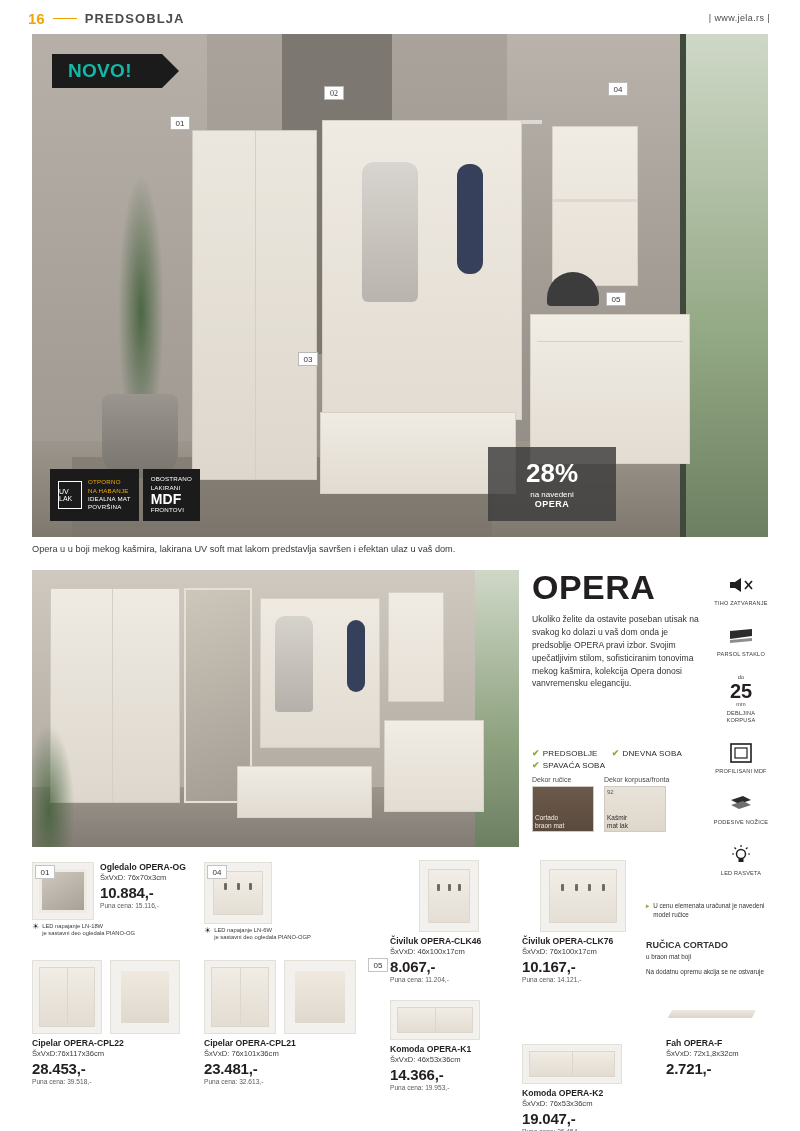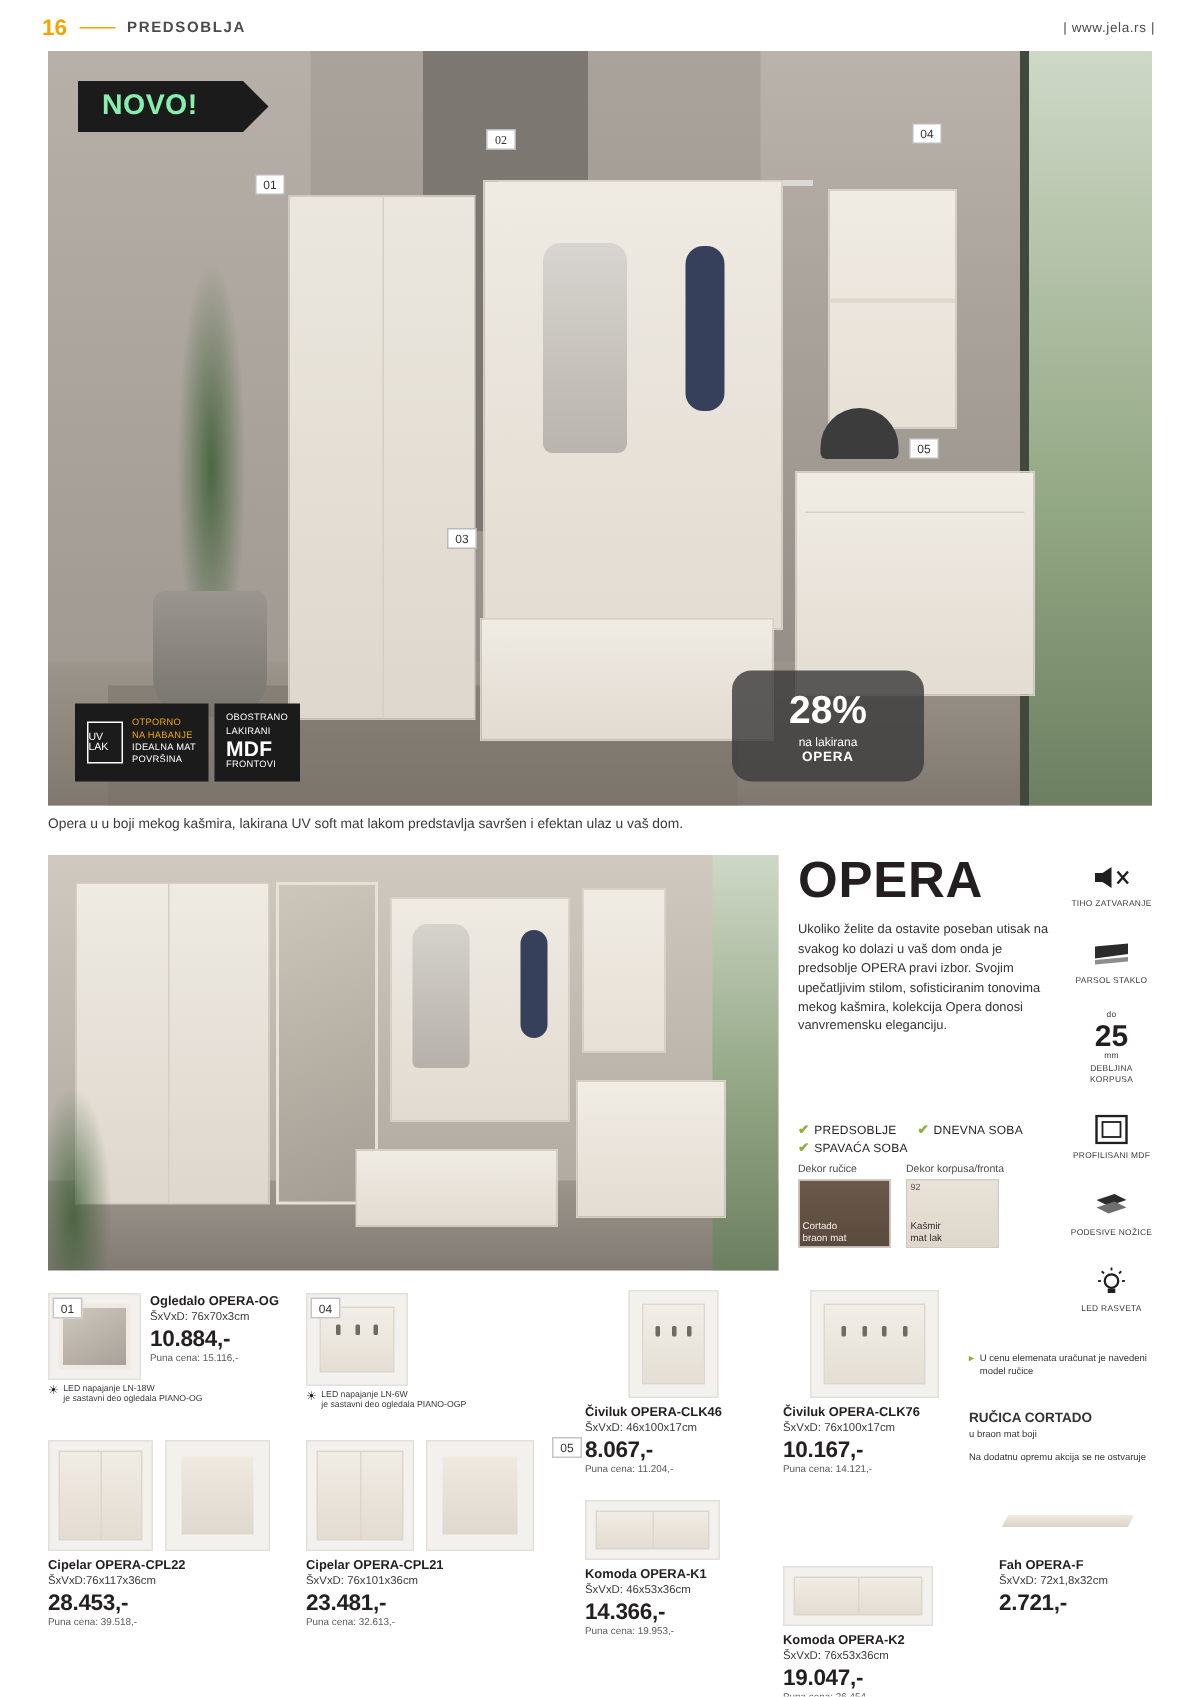--- a/index.html
+++ b/index.html
@@ -19,21 +19,21 @@
     display:flex; align-items:center;
   }
   .pg-num {
     margin-left:28px;
     font-size:15px; font-weight:bold; color:#f0a500; letter-spacing:0;
   }
   .pg-rule {
     width:24px; height:1px; background:#f0a500; margin:0 8px;
   }
   .pg-section {
-    font-size:10px; letter-spacing:1.1px; color:#4b4b4b; font-weight:bold;
+    font-size:13px; letter-spacing:1.1px; color:#4b4b4b; font-weight:bold;
   }
   .pg-url {
     margin-left:auto; margin-right:30px;
     font-size:9px; color:#4b4b4b; letter-spacing:.4px;
   }
 
   
   .hero {
     position:absolute; left:32px; top:34px; width:736px; height:503px;
     overflow:hidden;
@@ -60,21 +60,21 @@
   .hero .plant-pot{ position:absolute; left:70px; top:360px; width:76px; height:84px; background:linear-gradient(180deg,#9a958e,#77736d); border-radius:8px 8px 26px 26px; }
   .hero .plant    { position:absolute; left:86px; top:140px; width:46px; height:230px; background:radial-gradient(ellipse at 50% 60%, rgba(60,92,52,.85), rgba(60,92,52,0) 70%); }
   .hero .coat     { position:absolute; left:330px; top:128px; width:56px; height:140px; background:linear-gradient(180deg,#d8d4cf,#b9b4ad); border-radius:12px 12px 6px 6px; }
   .hero .bag      { position:absolute; left:425px; top:130px; width:26px; height:110px; background:#36405a; border-radius:12px; }
   .hero .lamp     { position:absolute; left:515px; top:238px; width:52px; height:34px; background:#3c3c3c; border-radius:26px 26px 4px 4px; }
   .hero .spotrail { position:absolute; left:300px; top:86px; width:210px; height:4px; background:rgba(255,255,255,.55); }
 
   
   .novo {
     position:absolute; left:20px; top:20px; height:34px; padding:0 30px 0 16px;
-    background:#1b1b1b; color:#86efac; display:flex; align-items:center;
+    background:#1b1b1b; color:#14b8a6; display:flex; align-items:center;
     font-size:19px; font-weight:bold; letter-spacing:.3px;
   }
   .novo:after{
     content:""; position:absolute; right:-17px; top:0;
     border-top:17px solid transparent; border-bottom:17px solid transparent;
     border-left:17px solid #1b1b1b;
   }
 
   
   .callout {
@@ -96,21 +96,20 @@
   }
   .badge .b-txt { font-size:6.2px; line-height:1.35; letter-spacing:.2px; }
   .badge .b-txt .hl { color:#f0a500; }
   .badge .b-big { font-size:14px; font-weight:bold; line-height:1; }
 
   .discount {
     position:absolute; right:152px; bottom:16px;
     width:128px; height:74px; background:rgba(60,60,60,.82);
     color:#fff; display:flex; flex-direction:column; align-items:center;
     justify-content:center;
-    border-radius:13px;
   }
   .discount .d-num { font-size:26px; font-weight:bold; line-height:1; }
   .discount .d-t1 { font-size:8px; margin-top:4px; }
   .discount .d-t2 { font-size:9px; font-weight:bold; letter-spacing:.5px; }
 
   
   .hero-caption {
     position:absolute; left:32px; top:544px; width:736px;
     font-size:9.2px; color:#3a3a3a;
   }
@@ -249,21 +248,21 @@
         <div>OBOSTRANO</div>
         <div>LAKIRANI</div>
         <div class="b-big">MDF</div>
         <div>FRONTOVI</div>
       </div>
     </div>
   </div>
 
   <div class="discount">
     <div class="d-num">28%</div>
-    <div class="d-t1">na lakirana</div>
+    <div class="d-t1">na navedeni</div>
     <div class="d-t2">OPERA</div>
   </div>
 </div>
 
 <div class="hero-caption">Opera u u boji mekog kašmira, lakirana UV soft mat lakom predstavlja savršen i efektan ulaz u vaš dom.</div>
 
 <div class="room2">
   <div class="r-floor"></div>
   <div class="r-win"></div>
   <div class="r-ward"></div>

